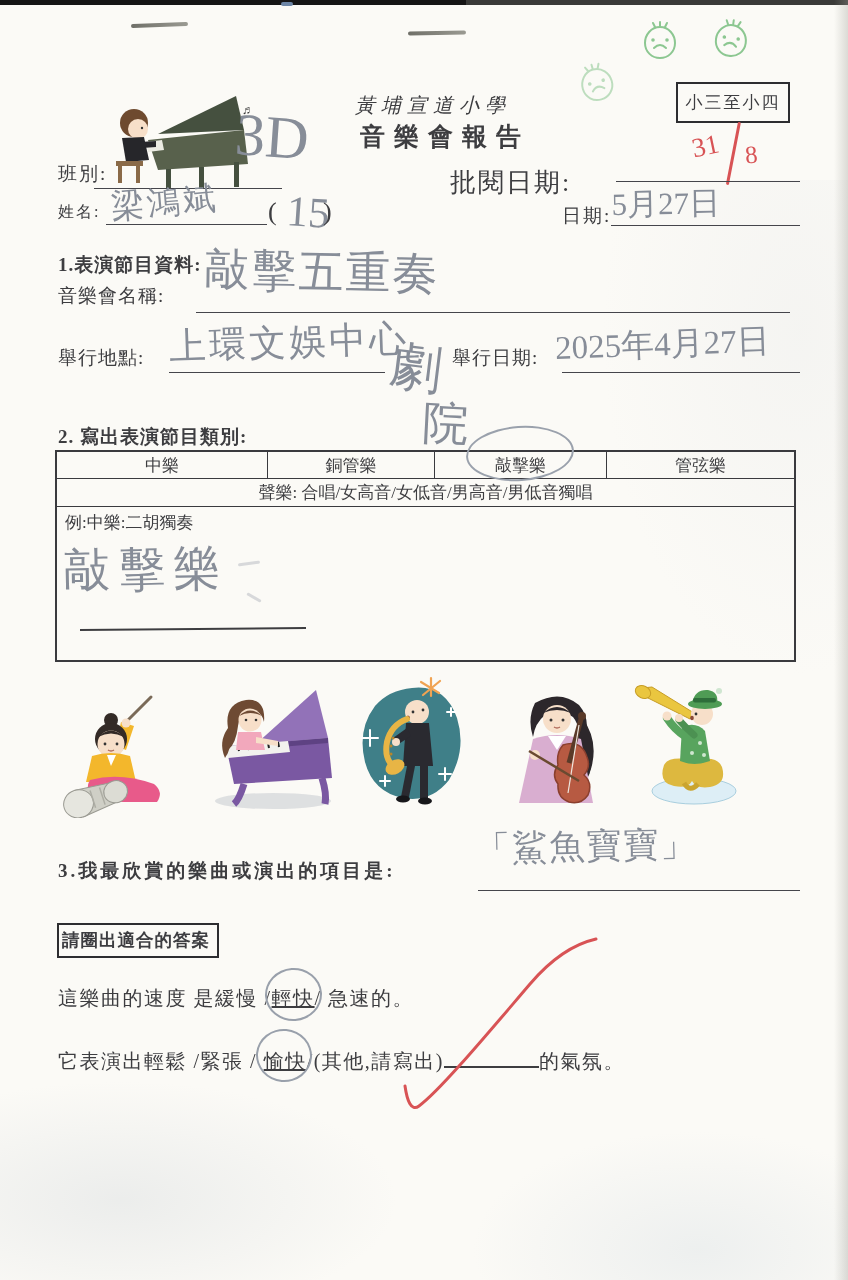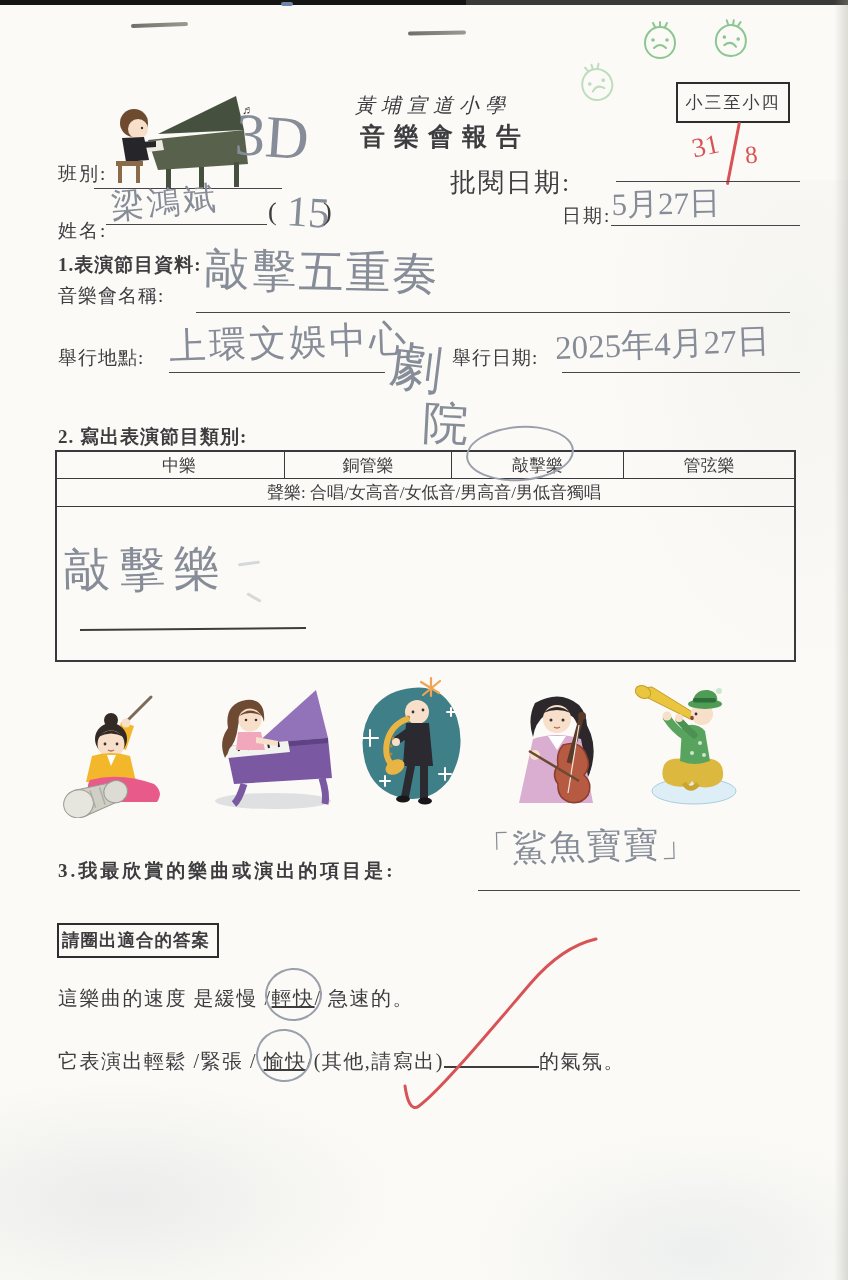--- a/index.html
+++ b/index.html
@@ -27,21 +27,21 @@
   
   .redpen{position:absolute;white-space:nowrap;color:#d85355;}
   
   #gradebox{position:absolute;left:676px;top:82px;width:110px;height:37px;border:2.5px solid #2d2d30;
             display:flex;align-items:center;justify-content:center;font-size:17px;letter-spacing:2px;}
   
   #red-slash{position:absolute;left:738px;top:122px;width:2.6px;height:64px;background:#d85355;
              transform:rotate(11deg);transform-origin:top center;border-radius:2px;}
   
   #tbl{position:absolute;left:55px;top:450px;width:741px;height:212px;border:2px solid #3a3a3e;box-sizing:border-box;}
-  .trow{display:flex;box-sizing:border-box;padding-left:17px;}
+  .trow{display:flex;box-sizing:border-box;}
   #trow1{height:27px;border-bottom:1.7px solid #3a3a3e;}
   #trow2{height:28px;border-bottom:1.7px solid #3a3a3e;align-items:center;justify-content:center;font-size:17px;}
   #trow3{height:152px;font-size:17px;padding:4px 8px;}
   .tcell{display:flex;align-items:center;justify-content:center;font-size:17px;box-sizing:border-box;}
   .tcell+.tcell{border-left:1.7px solid #3a3a3e;}
   #tc0{width:210px;} #tc1{width:167px;} #tc2{width:172px;} #tc3{flex:1;}
   
   .pencil-oval{position:absolute;border:2px solid #9aa1ac;border-radius:50%;}
   #oval-table{left:466px;top:426px;width:104px;height:51px;transform:rotate(-4deg);}
   #answer-uline{position:absolute;left:80px;top:628px;width:226px;height:0;border-bottom:2.2px solid #3d3d40;transform:rotate(-.5deg);}
@@ -141,21 +141,21 @@
   <div class="t" style="left:288px;top:92px;width:290px;text-align:center;font-size:20px;letter-spacing:6px;font-style:italic;">黃埔宣道小學</div>
   <div class="t bold" style="left:295px;top:120px;width:300px;text-align:center;font-size:25px;letter-spacing:9px;">音樂會報告</div>
 
   <div class="t" style="left:58px;top:161px;font-size:19px;letter-spacing:2px;">班別:</div>
   <div class="uline" style="left:94px;top:188px;width:188px;"></div>
   <div class="hw" style="left:233px;top:100px;font-size:60px;transform:rotate(4deg);">3D</div>
 
   <div class="t" style="left:450px;top:165px;font-size:26px;letter-spacing:2px;">批閱日期:</div>
   <div class="uline" style="left:616px;top:181px;width:184px;"></div>
 
-  <div class="t" style="left:58px;top:202px;font-size:19px;letter-spacing:2px;margin-top:16px;">姓名:</div>
+  <div class="t" style="left:58px;top:202px;font-size:16px;letter-spacing:2px;">姓名:</div>
   <div class="uline" style="left:106px;top:224px;width:161px;"></div>
   <div class="hw" style="left:113px;top:185px;font-size:33px;letter-spacing:3px;transform:rotate(-5deg);">梁鴻斌</div>
   <div class="t" style="left:268px;top:197px;font-size:26px;">(</div>
   <div class="hw" style="left:285px;top:186px;font-size:43px;transform:rotate(4deg);">15</div>
   <div class="t" style="left:323px;top:197px;font-size:26px;">)</div>
 
   <div class="t" style="left:562px;top:203px;font-size:19px;letter-spacing:2px;">日期:</div>
   <div class="uline" style="left:611px;top:225px;width:189px;"></div>
   <div class="hw" style="left:612px;top:184px;font-size:31px;transform:rotate(-1deg);">5月27日</div>
 
@@ -177,20 +177,23 @@
   <div class="t bold" style="left:58px;top:424px;font-size:19px;letter-spacing:1px;">2. 寫出表演節目類別:</div>
   <div id="tbl">
     <div id="trow1" class="trow">
       <div id="tc0" class="tcell">中樂</div>
       <div id="tc1" class="tcell">銅管樂</div>
       <div id="tc2" class="tcell">敲擊樂</div>
       <div id="tc3" class="tcell">管弦樂</div>
     </div>
     <div id="trow2" class="trow">
       <span>聲樂: 合唱/女高音/女低音/男高音/男低音獨唱</span>
+    </div>
+    <div id="trow3" class="trow">
+      <span>例:中樂:二胡獨奏</span>
     </div>
   </div>
   <div id="oval-table" class="pencil-oval"></div>
   <div class="hw" style="left:64px;top:540px;font-size:47px;letter-spacing:8px;transform:rotate(-1deg);">敲擊樂</div>
   <div class="stray" style="left:238px;top:562px;width:22px;height:3px;transform:rotate(-8deg);"></div>
   <div class="stray" style="left:246px;top:596px;width:16px;height:3px;transform:rotate(30deg);"></div>
   <div id="answer-uline"></div>
 
   <div class="illus" style="left:58px;top:692px;">
     <svg width="120" height="126" viewBox="0 0 120 126">

